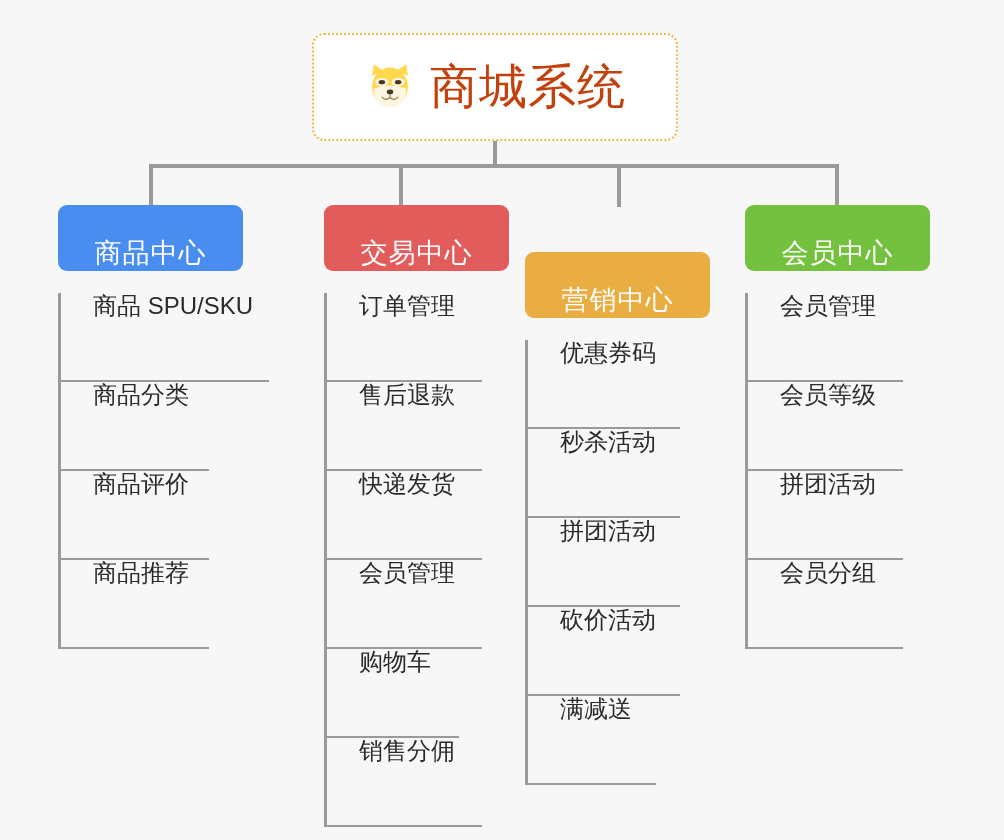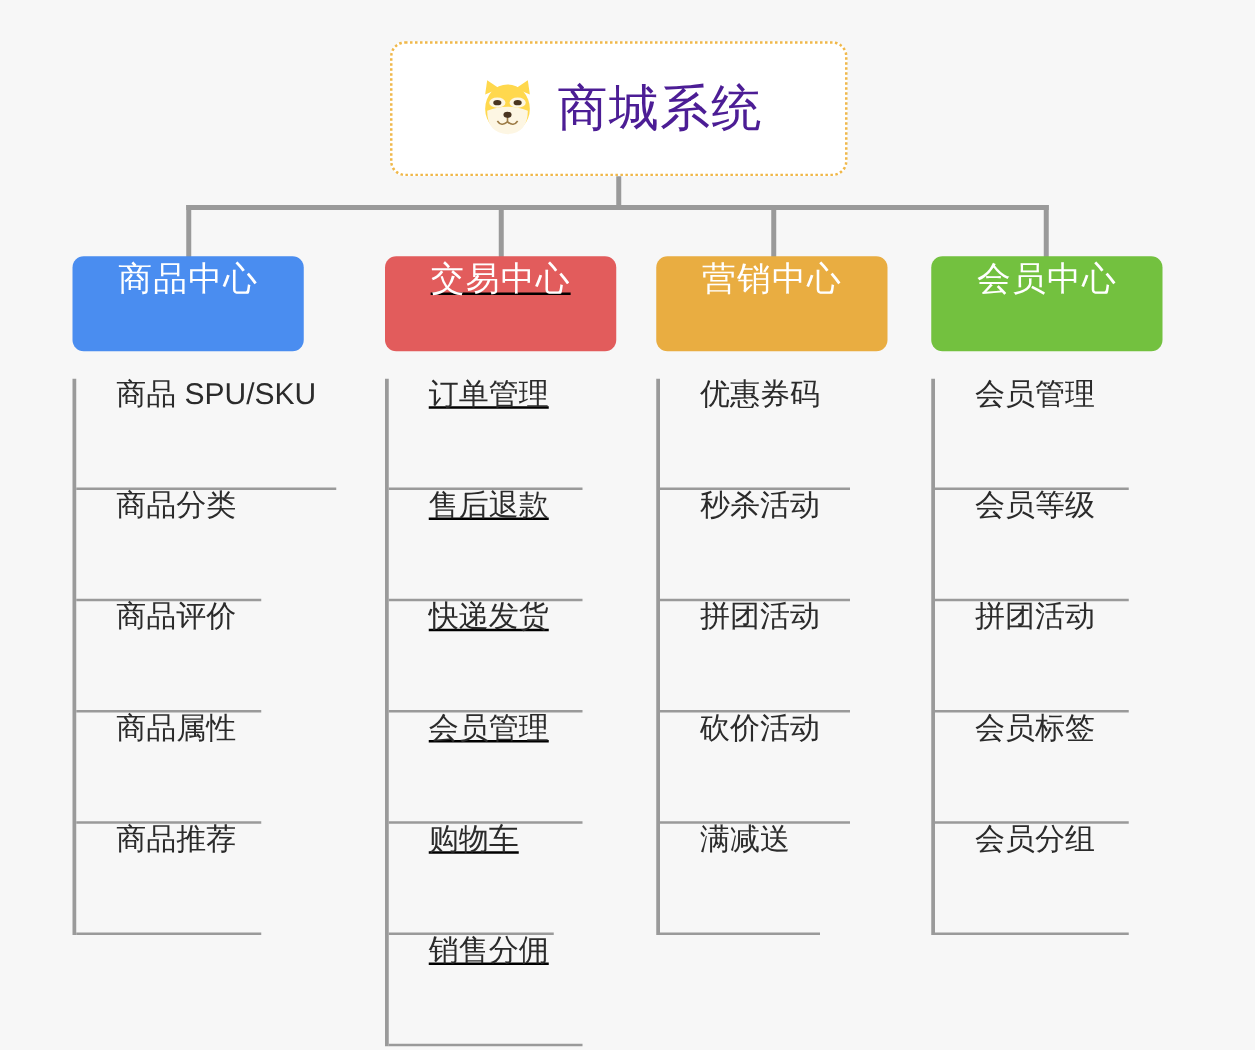--- a/index.html
+++ b/index.html
@@ -33,45 +33,45 @@
     align-items: center;
     justify-content: center;
     gap: 14px;
   }
   .root-icon {
     width: 52px;
     height: 52px;
     flex: 0 0 auto;
   }
   .root-title {
-    font-size: 40px;
-    color: #4c1d95;
+    font-size: 48px;
+    color: #c2410c;
     letter-spacing: 1px;
     line-height: 1;
     white-space: nowrap;
   }
 
   
   .conn {
     position: absolute;
     background: #9a9a9a;
   }
   .conn-v { width: 4px; }
   .conn-h { height: 4px; }
 
   
   .column {
     position: absolute;
     top: 205px;
   }
   .cat-box {
-    height: 76px;
+    height: 66px;
     border-radius: 9px;
     display: flex;
-    align-items: flex-start;
+    align-items: flex-end;
     justify-content: center;
     color: #ffffff;
     font-size: 27px;
     letter-spacing: 1px;
     white-space: nowrap;
   }
 
   
   .leaf-list {
     position: relative;
@@ -96,22 +96,22 @@
   .leaf-underline {
     position: absolute;
     left: 0;
     bottom: 0;
     height: 2px;
     background: #9a9a9a;
   }
 
   
   #col-0 { left: 58px;  width: 250px; }
-  #col-1 { left: 308px; width: 216px; text-decoration: underline; }
-  #col-2 { left: 525px; width: 214px; }
+  #col-1 { left: 324px; width: 216px; }
+  #col-2 { left: 525px; width: 214px; margin-top: 47px; }
   #col-3 { left: 745px; width: 214px; }
 
   #col-0 .cat-box { width: 185px; }
   #col-1 .cat-box { width: 185px; }
   #col-2 .cat-box { width: 185px; }
   #col-3 .cat-box { width: 185px; font-family: Liberation Mono, monospace; }
 </style>
 </head>
 <body>
 
@@ -160,24 +160,20 @@
       </div>
       <div class="leaf-item">
         <span class="leaf-label">商品分类</span>
         <span class="leaf-underline" style="width:148px;"></span>
       </div>
       <div class="leaf-item">
         <span class="leaf-label">商品评价</span>
         <span class="leaf-underline" style="width:148px;"></span>
       </div>
       <div class="leaf-item">
-        <span class="leaf-label">商品属性</span>
-        <span class="leaf-underline" style="width:148px;"></span>
-      </div>
-      <div class="leaf-item">
         <span class="leaf-label">商品推荐</span>
         <span class="leaf-underline" style="width:148px;"></span>
       </div>
     </div>
   </div>
 
   <div class="column" id="col-1">
     <div class="cat-box" style="background:#e25c5c;">
       <span>交易中心</span>
     </div>
@@ -248,23 +244,19 @@
       </div>
       <div class="leaf-item">
         <span class="leaf-label">会员等级</span>
         <span class="leaf-underline" style="width:155px;"></span>
       </div>
       <div class="leaf-item">
         <span class="leaf-label">拼团活动</span>
         <span class="leaf-underline" style="width:155px;"></span>
       </div>
       <div class="leaf-item">
-        <span class="leaf-label">会员标签</span>
-        <span class="leaf-underline" style="width:155px;"></span>
-      </div>
-      <div class="leaf-item">
         <span class="leaf-label">会员分组</span>
         <span class="leaf-underline" style="width:155px;"></span>
       </div>
     </div>
   </div>
 
 </div>
 
 </body></html>

